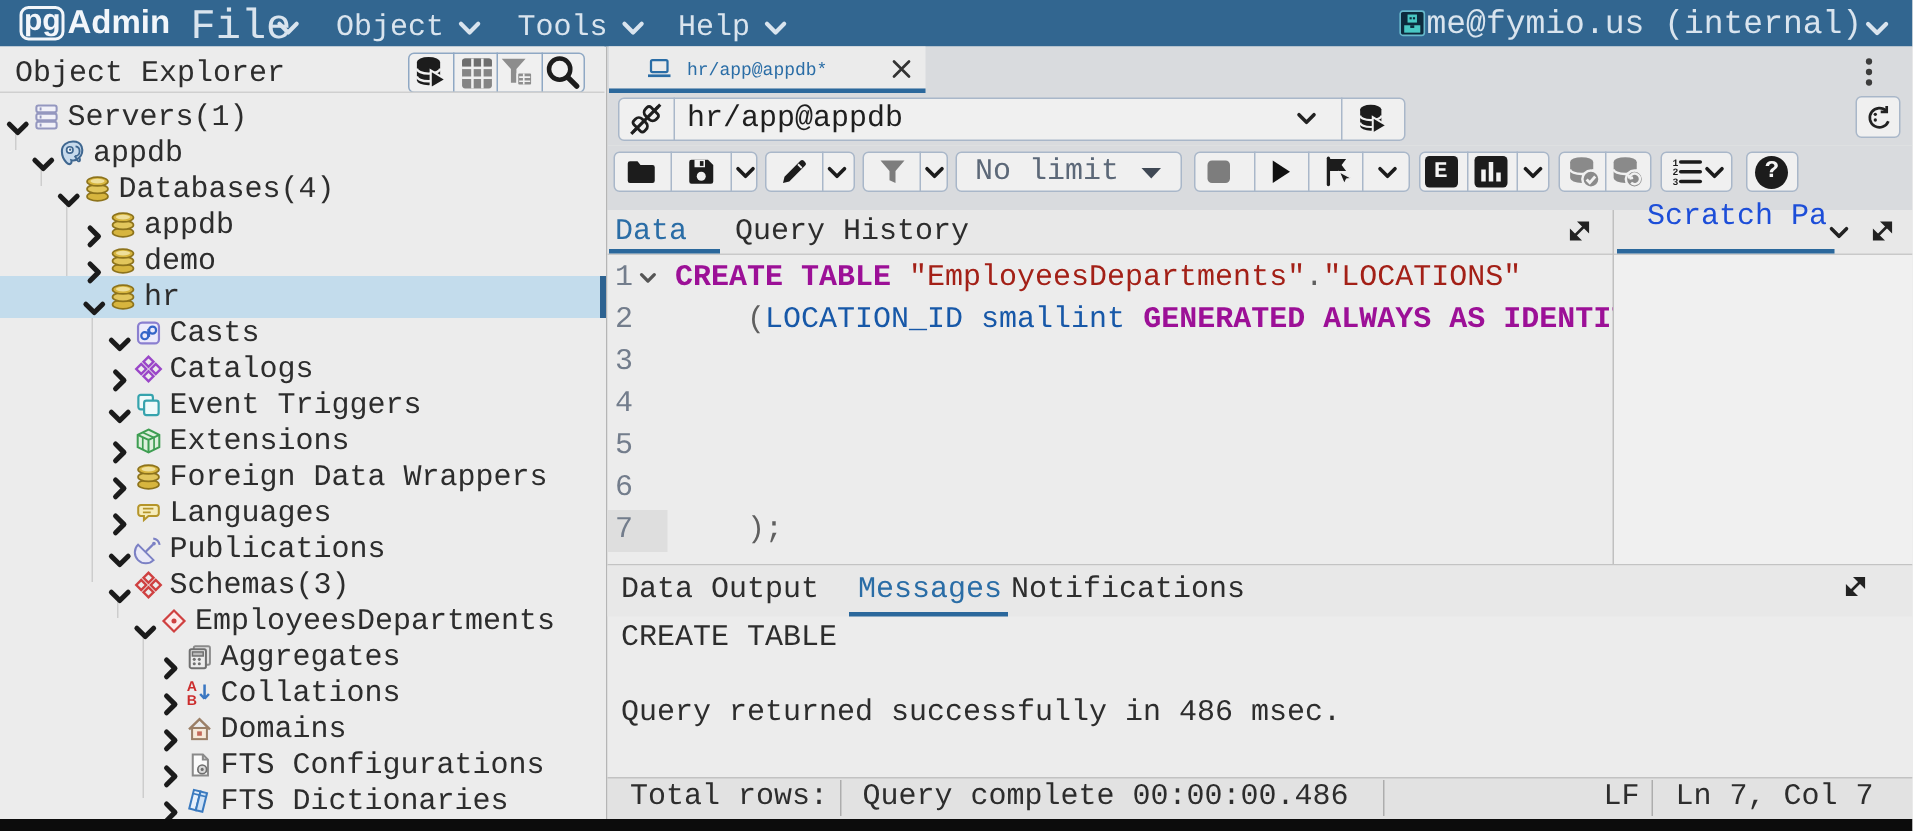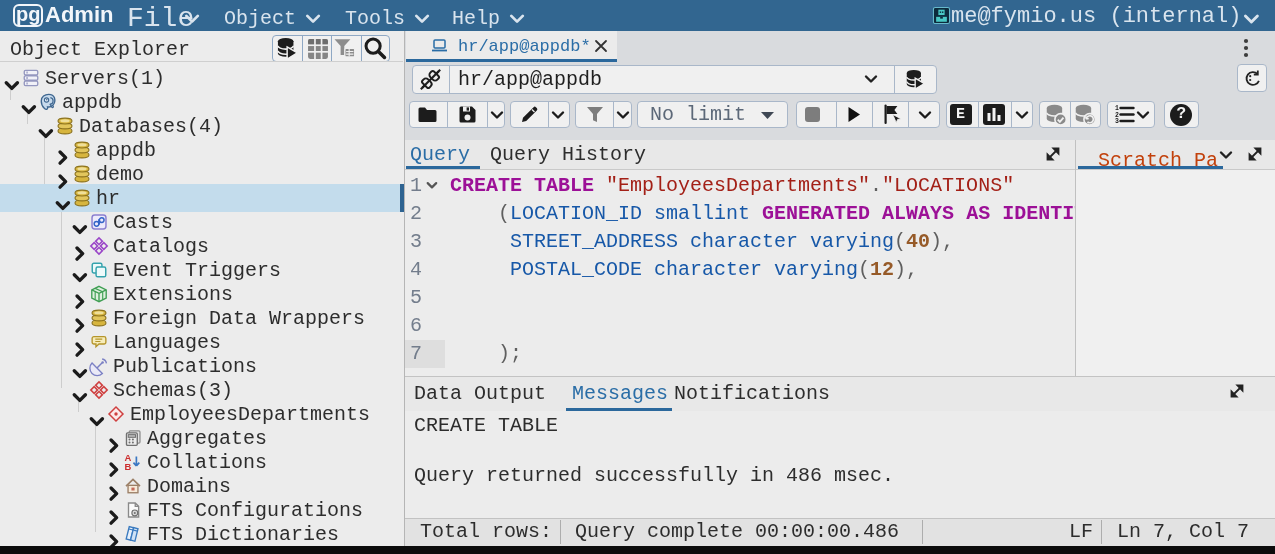--- a/index.html
+++ b/index.html
@@ -281,21 +281,21 @@
   </svg>
 <div class="t" style="left:147px;top:521px">FTS Dictionaries</div>
 <div class="a" style="left:404px;top:31px;width:1px;height:523px;background:#b5b5b5"></div>
 <div class="a" style="left:405px;top:31px;width:870px;height:31px;background:#d9dbde"></div>
 <div class="a" style="left:406px;top:31px;width:211px;height:28px;background:#ebebeb"></div>
 <div class="a" style="left:406px;top:59px;width:211px;height:3px;background:#2b689c"></div>
 <svg class="a" style="left:431px;top:39px" width="17" height="14" viewBox="0 0 17 14">
     <rect x="3" y="1" width="11" height="8" rx="1" fill="none" stroke="#2a6da6" stroke-width="1.5"></rect>
     <line x1="1" y1="11.5" x2="16" y2="11.5" stroke="#2a6da6" stroke-width="1.8"></line>
   </svg>
-<div class="a" style="left:458px;top:37px;font-size:17px;line-height:20px;color:#2a6da6">hr/app@appdb*</div>
+<div class="a" style="left:458px;top:37px;font-size:12px;line-height:20px;color:#2a6da6">hr/app@appdb*</div>
 <svg class="a" style="left:594px;top:39px" width="14" height="14" viewBox="0 0 14 14">
     <path d="M2,2 L12,12 M12,2 L2,12" stroke="#333" stroke-width="1.8" stroke-linecap="round"></path>
   </svg>
 <svg class="a" style="left:1243px;top:38px" width="6" height="20" viewBox="0 0 6 20">
     <circle cx="3" cy="3" r="2.1" fill="#3c3c3c"></circle>
     <circle cx="3" cy="10" r="2.1" fill="#3c3c3c"></circle>
     <circle cx="3" cy="17" r="2.1" fill="#3c3c3c"></circle>
   </svg>
 <div class="a" style="left:405px;top:62px;width:870px;height:35px;background:#d9dbde"></div>
 <div class="a" style="left:412px;top:65px;width:525px;height:29px;background:#f0f0f0;border:1px solid #a9b7c9;border-radius:4px"></div>
@@ -424,31 +424,31 @@
       <text x="1" y="11.9">2</text>
       <text x="1" y="18.4">3</text>
     </g>
   </svg>
 <svg class="a" style="left:1136px;top:110px" width="14.0" height="10.0" viewBox="0 0 14 10">
     <polyline points="2,2.5 7,7.5 12,2.5" fill="none" stroke="#1b1b1b" stroke-width="2.4" stroke-linecap="round" stroke-linejoin="round" transform="rotate(0 7 5)"></polyline>
   </svg>
 <div class="a" style="left:1170px;top:103.5px;width:22px;height:22px;background:#1c1c1c;border-radius:50%"></div>
 <div class="a" style="left:1176.5px;top:105px;font-size:16px;font-weight:bold;color:#f4f4f4;line-height:19px">?</div>
 <div class="a" style="left:405px;top:140px;width:870px;height:30px;background:#e8e8e8;border-bottom:1px solid #c9c9c9"></div>
-<div class="a" style="left:410px;top:143px;font-size:20px;line-height:24px;color:#2a6da6">Query</div>
+<div class="a" style="left:410px;top:143px;font-size:20px;line-height:24px;color:#2a6da6">Data</div>
 <div class="a" style="left:406px;top:166px;width:74px;height:3px;background:#2b689c"></div>
 <div class="a" style="left:490px;top:143px;font-size:20px;line-height:24px;color:#2d2d2d">Query History</div>
 <svg class="a" style="left:1044px;top:145px" width="18" height="18" viewBox="0 0 18 18">
     <g stroke="#222" stroke-width="1.8" fill="#222">
       <line x1="4.5" y1="13.5" x2="13.5" y2="4.5"></line>
       <path d="M9.5,3.5 h5 v5 z"></path>
       <path d="M8.5,14.5 h-5 v-5 z"></path>
     </g>
   </svg>
-<div class="a" style="left:1098px;top:149px;font-size:20px;line-height:24px;color:#c2410c">Scratch Pa</div>
+<div class="a" style="left:1098px;top:133px;font-size:20px;line-height:24px;color:#1d4ed8">Scratch Pa</div>
 <div class="a" style="left:1078px;top:166px;width:145px;height:3px;background:#2b689c"></div>
 <svg class="a" style="left:1219px;top:150px" width="14.0" height="10.0" viewBox="0 0 14 10">
     <polyline points="2,2.5 7,7.5 12,2.5" fill="none" stroke="#222" stroke-width="2.4" stroke-linecap="round" stroke-linejoin="round" transform="rotate(0 7 5)"></polyline>
   </svg>
 <svg class="a" style="left:1246px;top:145px" width="18" height="18" viewBox="0 0 18 18">
     <g stroke="#222" stroke-width="1.8" fill="#222">
       <line x1="4.5" y1="13.5" x2="13.5" y2="4.5"></line>
       <path d="M9.5,3.5 h5 v5 z"></path>
       <path d="M8.5,14.5 h-5 v-5 z"></path>
     </g>
@@ -456,23 +456,21 @@
 <div class="a" style="left:405px;top:170px;width:670px;height:206px;background:#ececec"></div>
 <div class="a" style="left:1076px;top:170px;width:199px;height:206px;background:#f0f0f0"></div>
 <div class="a" style="left:1075px;top:140px;width:1px;height:236px;background:#c0c0c0"></div>
 <div class="a" style="left:405px;top:340px;width:40px;height:28px;background:#dedede"></div>
 <div class="a" style="left:405px;top:170px;width:670px;height:206px;overflow:hidden">
 <div class="a" style="left:5px;top:2px;width:12px;font-size:20px;line-height:28px;color:#737d8c;text-align:right">1</div>
 <div class="a" style="left:45px;top:2px;font-size:20px;line-height:28px;white-space:pre"><b style="color:#9c1097">CREATE TABLE</b> <span style="color:#a32017">"EmployeesDepartments"</span><span style="color:#5f5f5f">.</span><span style="color:#a32017">"LOCATIONS"</span></div>
 <div class="a" style="left:5px;top:30px;width:12px;font-size:20px;line-height:28px;color:#737d8c;text-align:right">2</div>
 <div class="a" style="left:45px;top:30px;font-size:20px;line-height:28px;white-space:pre">    <span style="color:#5f5f5f">(</span><span style="color:#1758a8">LOCATION_ID smallint</span> <b style="color:#9c1097">GENERATED ALWAYS AS IDENTIT</b></div>
 <div class="a" style="left:5px;top:58px;width:12px;font-size:20px;line-height:28px;color:#737d8c;text-align:right">3</div>
-<div class="a" style="left:45px;top:58px;font-size:20px;line-height:28px;white-space:pre">     <span style="color:#1758a8">STREET_ADDRESS character varying</span><span style="color:#5f5f5f">(</span><b style="color:#965a28">40</b><span style="color:#5f5f5f">),</span></div>
 <div class="a" style="left:5px;top:86px;width:12px;font-size:20px;line-height:28px;color:#737d8c;text-align:right">4</div>
-<div class="a" style="left:45px;top:86px;font-size:20px;line-height:28px;white-space:pre">     <span style="color:#1758a8">POSTAL_CODE character varying</span><span style="color:#5f5f5f">(</span><b style="color:#965a28">12</b><span style="color:#5f5f5f">),</span></div>
 <div class="a" style="left:5px;top:114px;width:12px;font-size:20px;line-height:28px;color:#737d8c;text-align:right">5</div>
 <div class="a" style="left:5px;top:142px;width:12px;font-size:20px;line-height:28px;color:#737d8c;text-align:right">6</div>
 <div class="a" style="left:5px;top:170px;width:12px;font-size:20px;line-height:28px;color:#737d8c;text-align:right">7</div>
 <div class="a" style="left:45px;top:170px;font-size:20px;line-height:28px;white-space:pre">    <span style="color:#5f5f5f">);</span></div>
 </div>
 <svg class="a" style="left:426px;top:181px" width="11.9" height="8.5" viewBox="0 0 14 10">
     <polyline points="2,2.5 7,7.5 12,2.5" fill="none" stroke="#555" stroke-width="2.6" stroke-linecap="round" stroke-linejoin="round" transform="rotate(0 7 5)"></polyline>
   </svg>
 <div class="a" style="left:405px;top:376px;width:870px;height:142px;background:#ececec;border-top:1px solid #c3c3c3"></div>
 <div class="a" style="left:405px;top:377px;width:870px;height:34px;background:#e8e8e8"></div>

